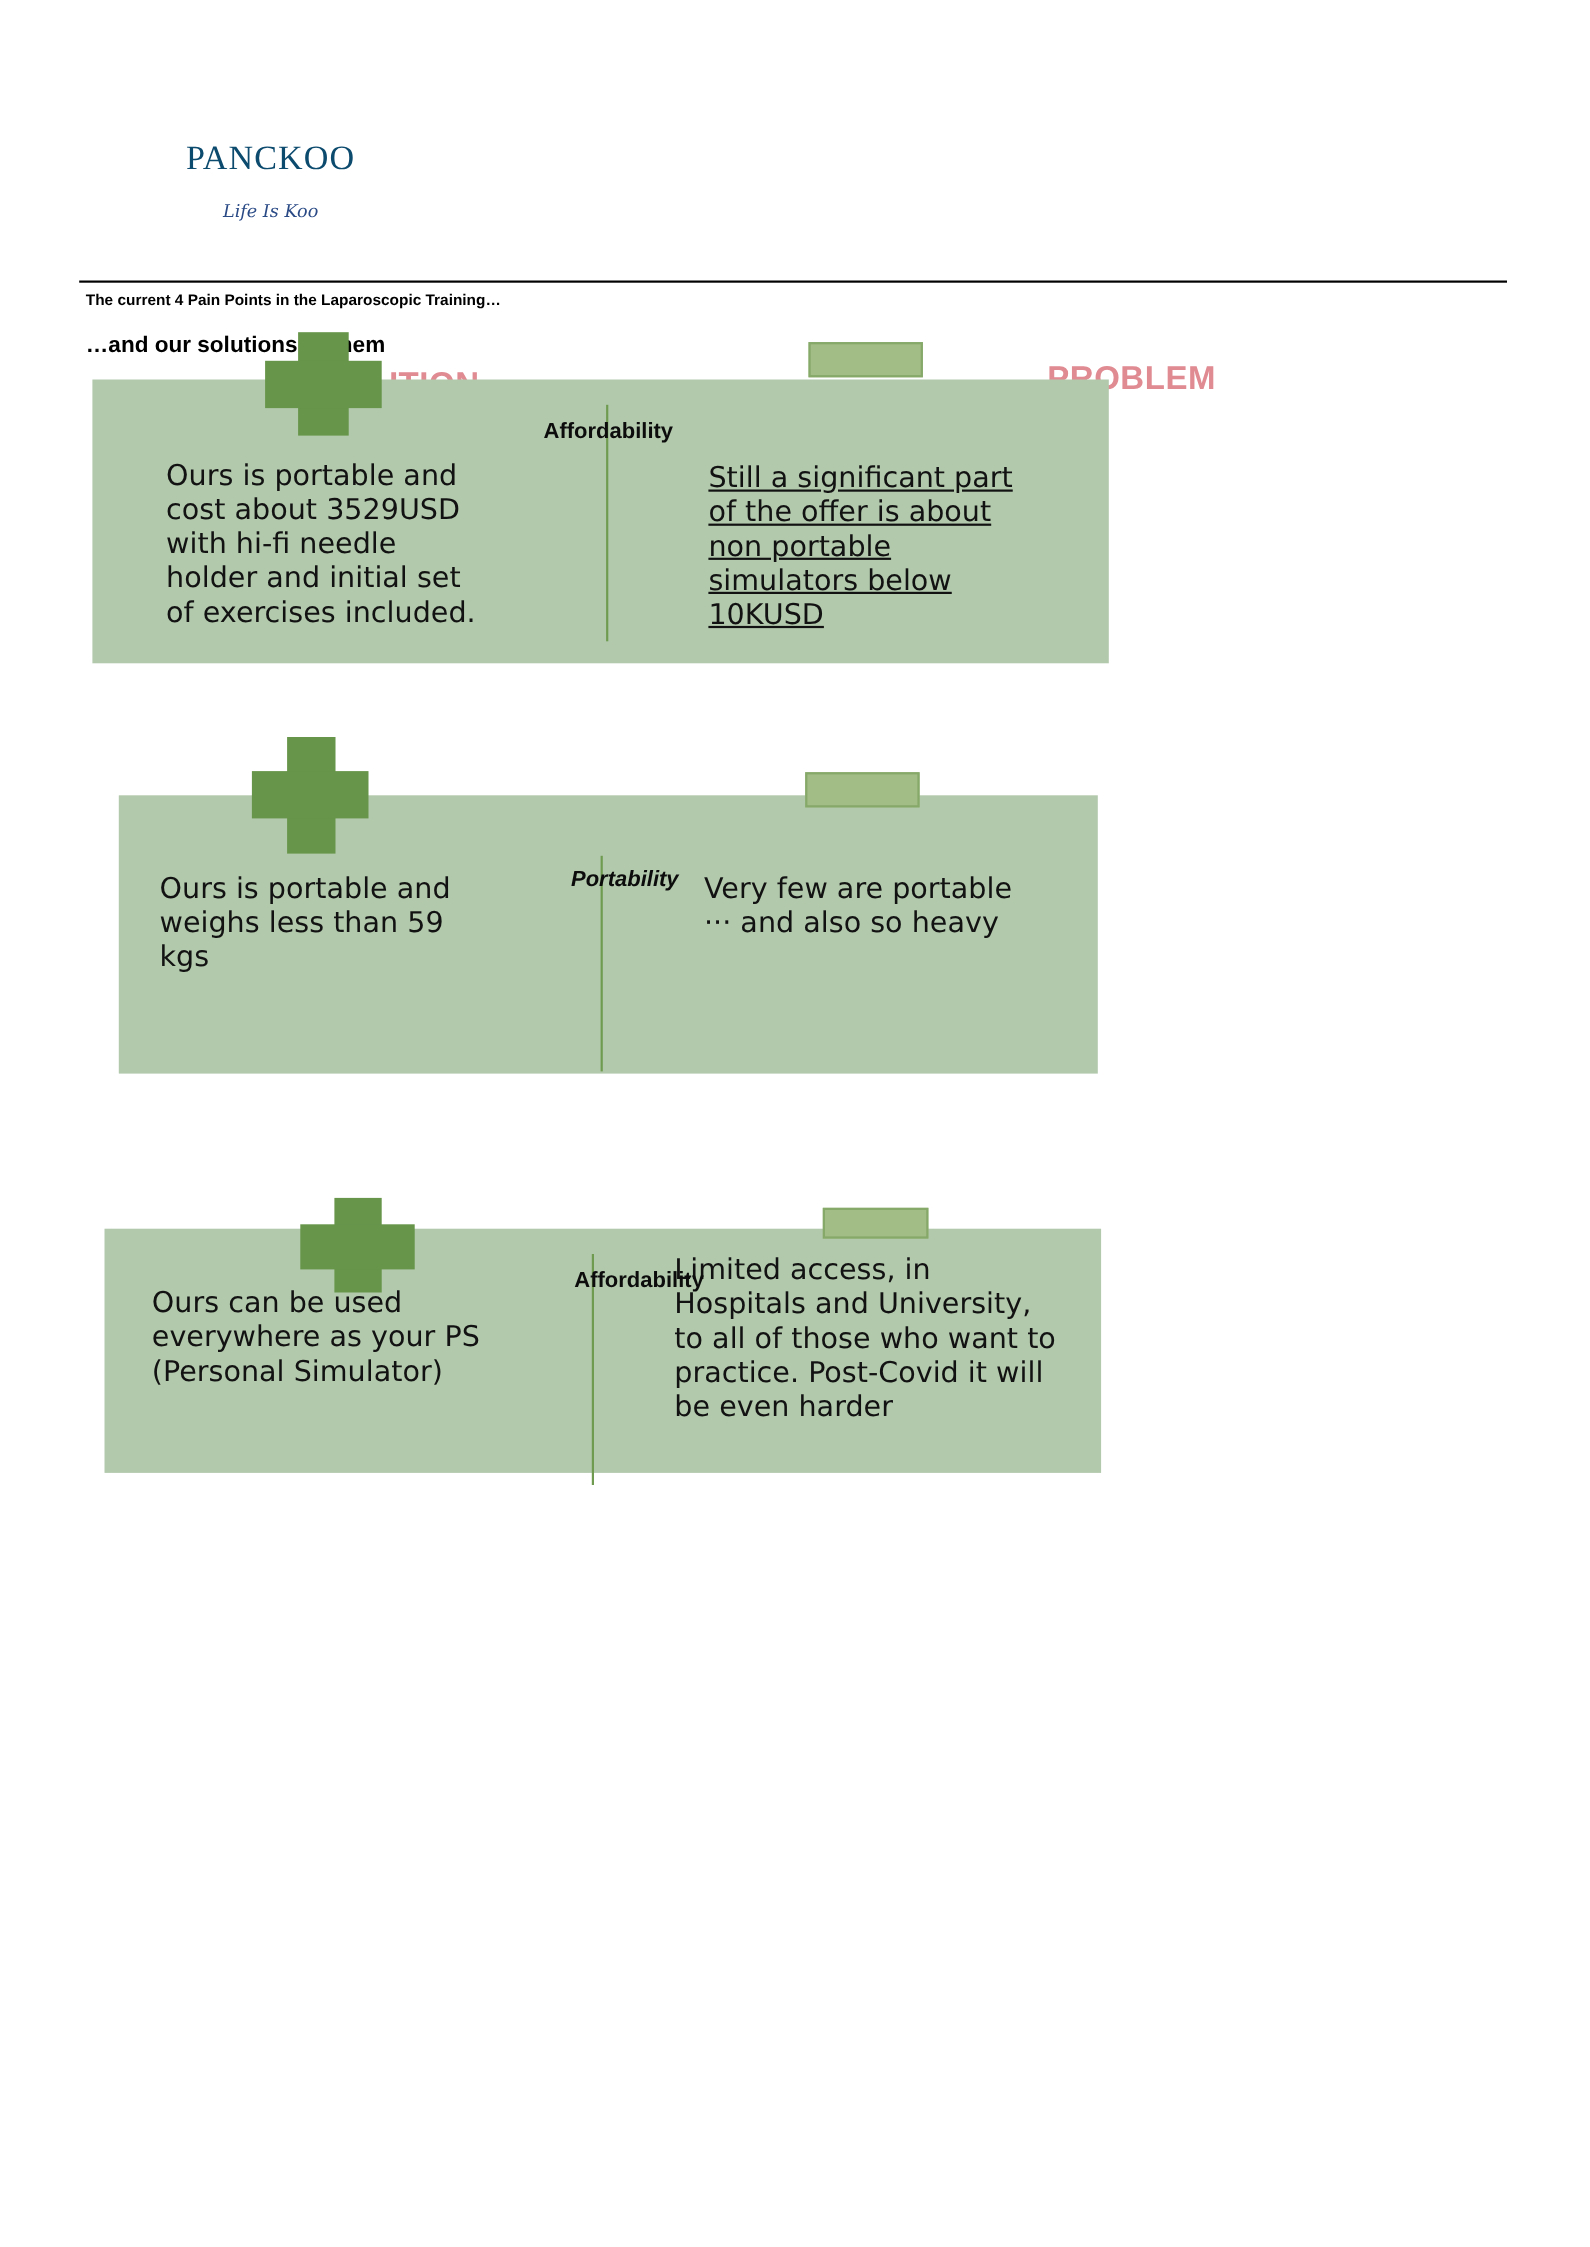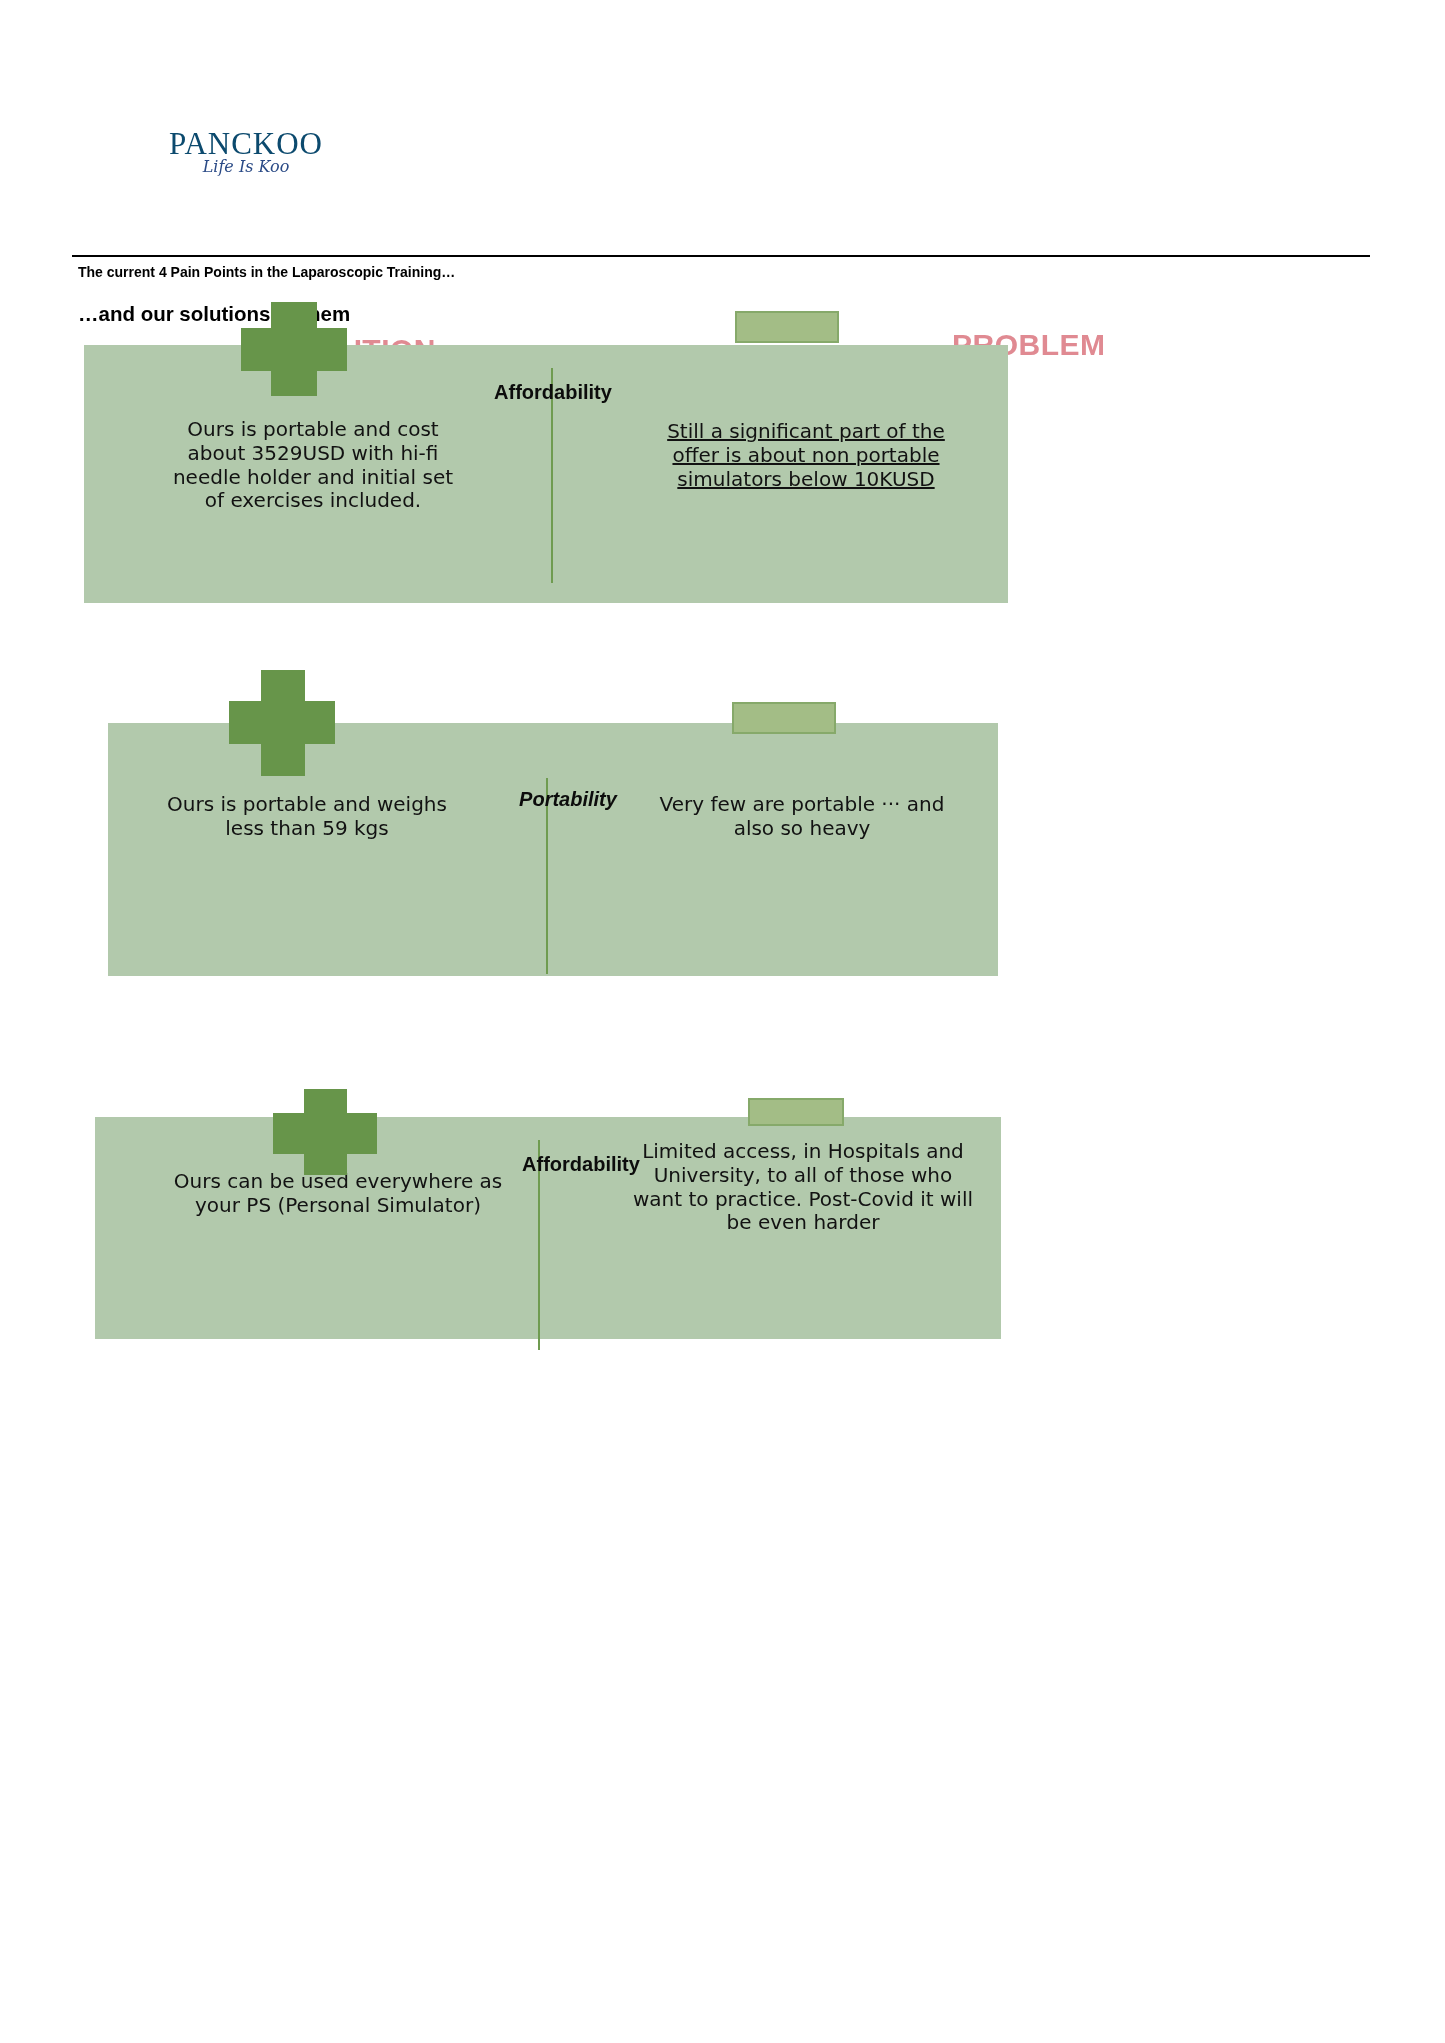--- a/index.html
+++ b/index.html
@@ -31,21 +31,21 @@
     color: #0c4a6e;
     font-weight: 400;
     line-height: 1;
     white-space: nowrap;
   }
   .logo-tagline {
     font-family: "DejaVu Serif", serif;
     font-style: italic;
     font-size: 16px;
     color: #2a4a86;
-    margin-top: 0;
+    margin-top: 25px;
     line-height: 1;
     white-space: nowrap;
   }
 
   
   .header-rule {
     position: absolute;
     left: 72px;
     top: 255px;
     width: 1298px;
@@ -120,27 +120,25 @@
   .minus-icon {
     position: absolute;
     background: #a3bd86;
     border: 2px solid #86a96a;
     box-sizing: border-box;
     z-index: 3;
   }
 
   .cell-text {
     position: absolute;
-    text-align: center;
-    font-size: 20px;
+    font-size: 26px;
     line-height: 1.19;
     color: #121212;
     font-family: "DejaVu Sans", sans-serif;
     z-index: 2;
-    margin-left: 16px;
   }
 
   
   #row1 { left: 0; top: 0; }
   #row1 .panel       { left: 84px;  top: 345px; width: 924px; height: 258px; }
   #row1 .divider     { left: 551px; top: 368px; height: 215px; }
   #row1 .row-label   { left: 553px; top: 348px; }
   #row1 .plus-icon   { left: 241px; top: 302px; width: 106px; height: 94px; }
   #row1 .plus-icon .bar-v { left: 30px; top: 0;    width: 46px;  height: 94px; }
   #row1 .plus-icon .bar-h { left: 0;   top: 26px;  width: 106px; height: 43px; }

